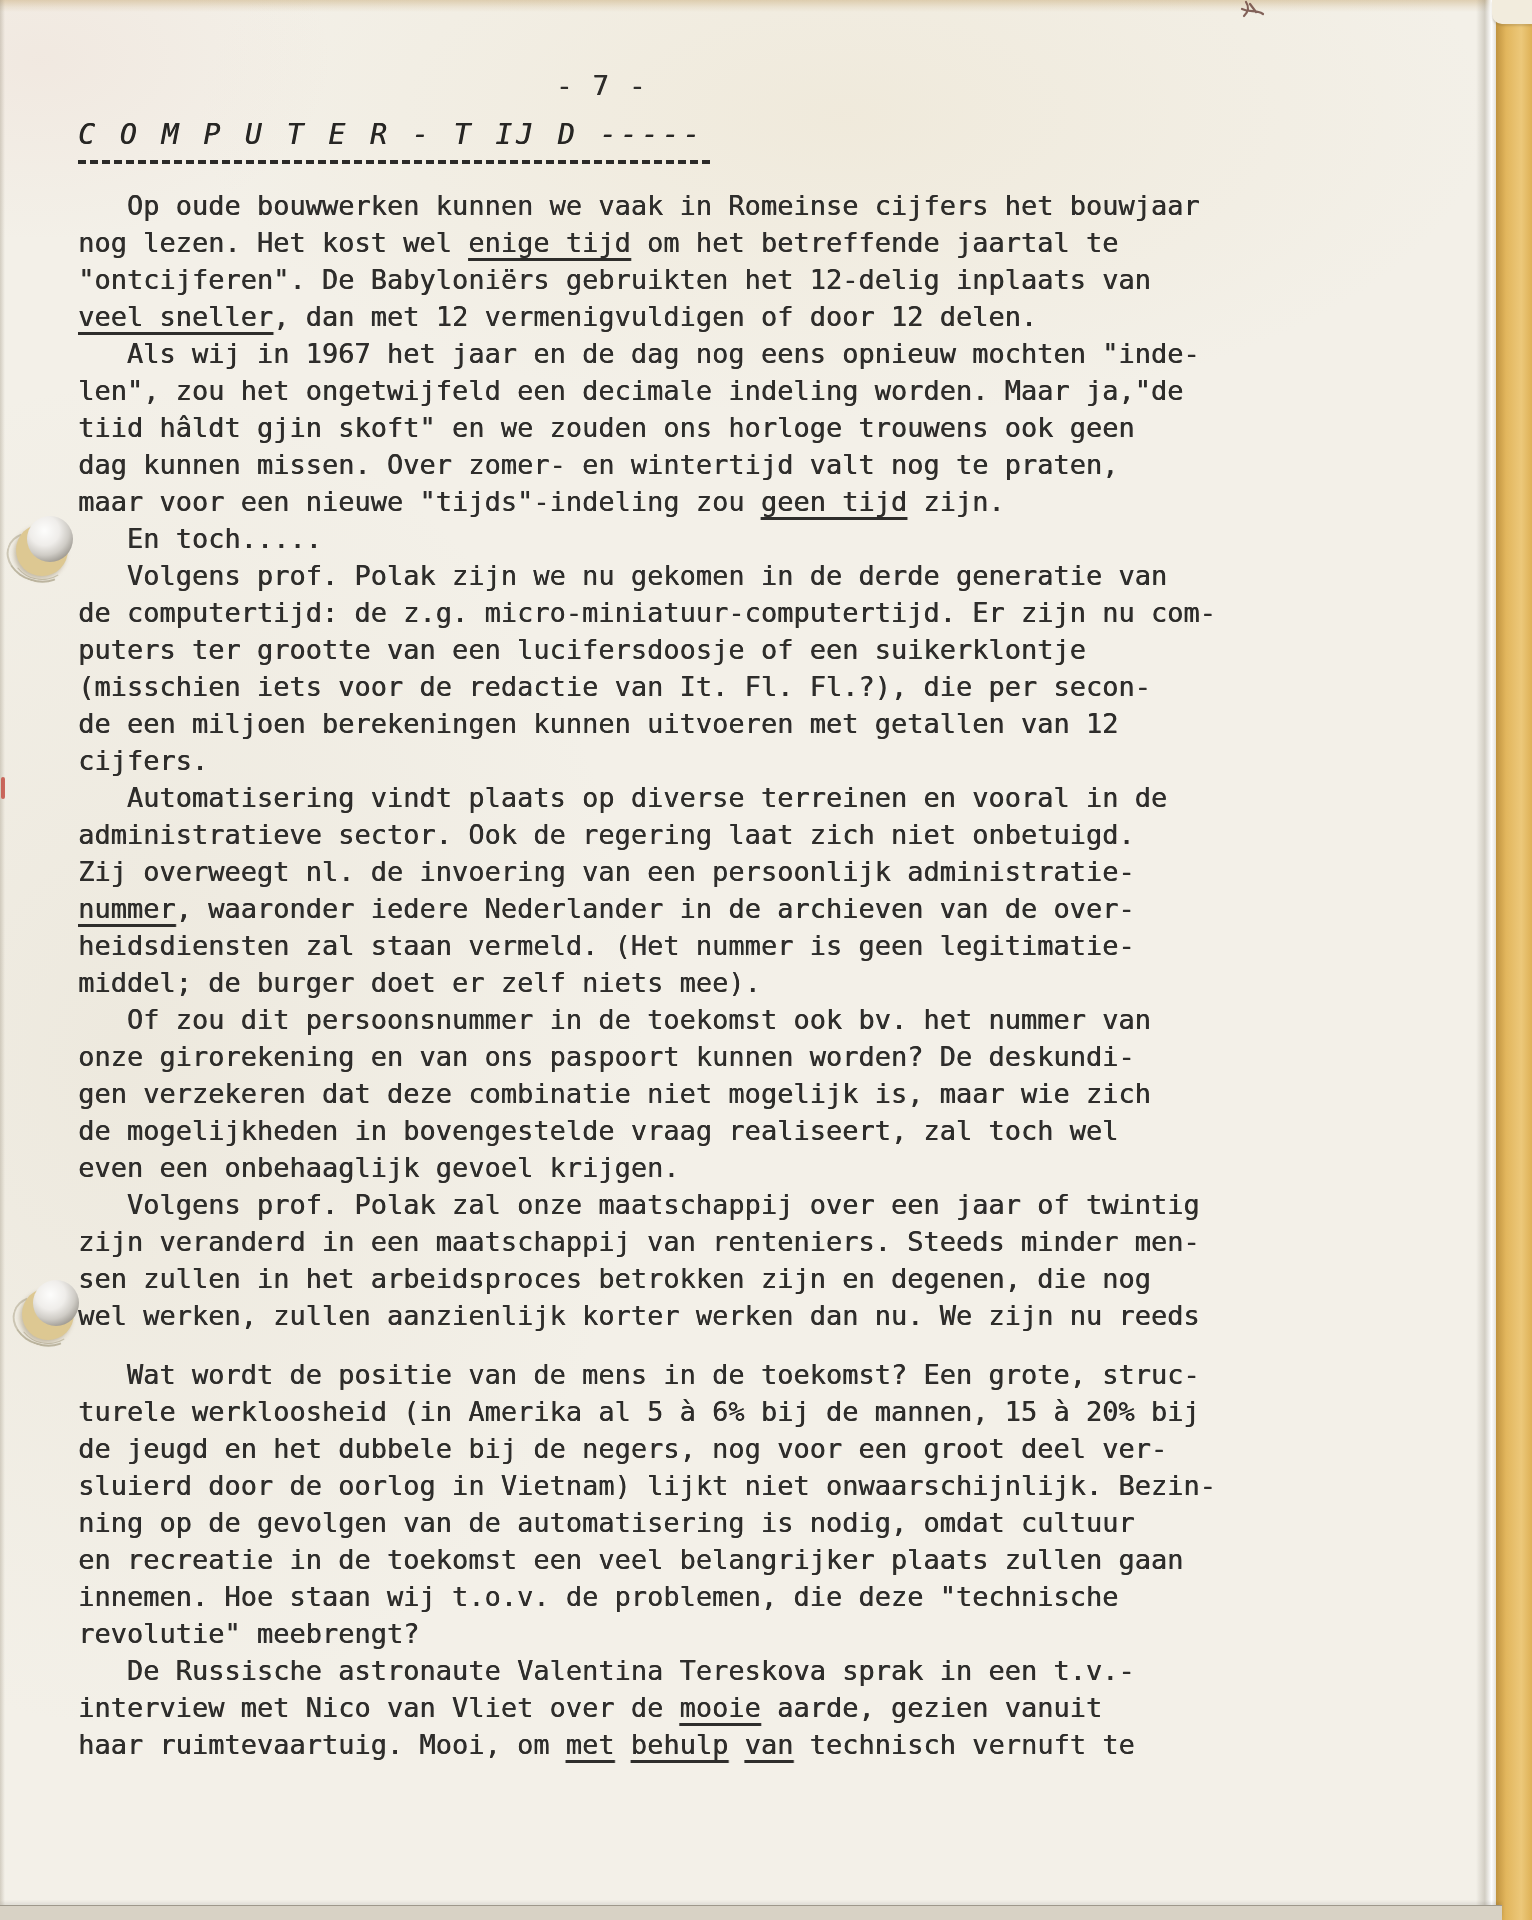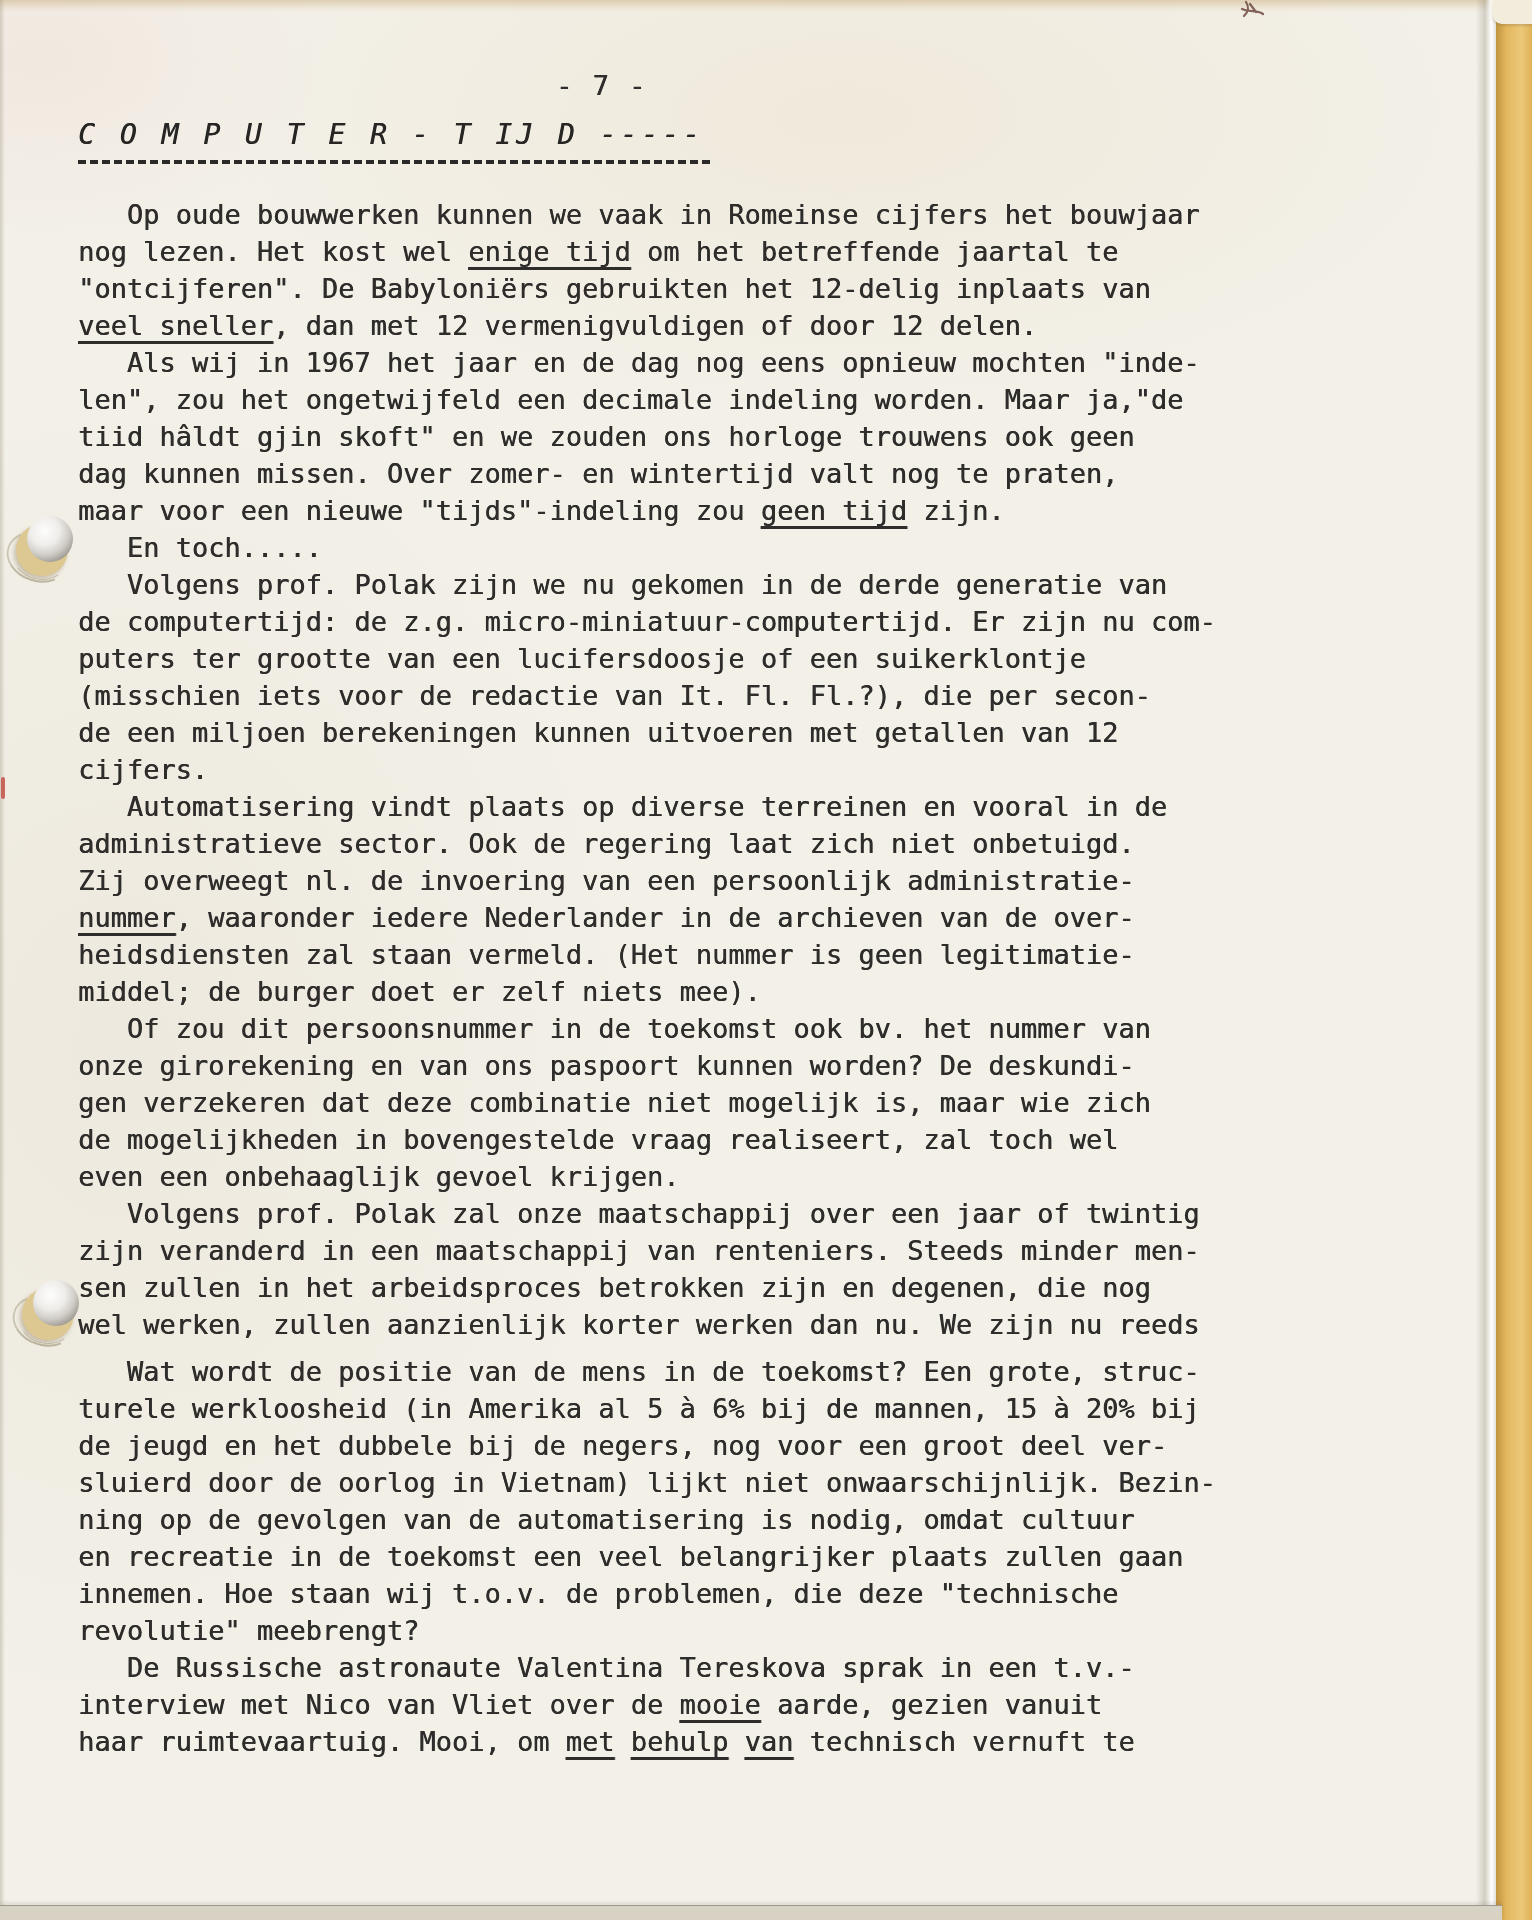--- a/index.html
+++ b/index.html
@@ -77,26 +77,26 @@
   .title {
     position:absolute; left:78px; top:118px;
     font-size:28px; letter-spacing:4px; white-space:pre;
     color:#272624;
     border-bottom:4px dashed #2b2a28;
     padding:0 6px 9px 0;
     text-shadow:0.5px 0 0 currentColor;
     font-style:italic;
   }
   .body-text {
-    position:absolute; left:78px; top:196px; width:1180px;
+    position:absolute; left:78px; top:187px; width:1180px;
     font-size:27px; line-height:37px;
     text-shadow:0.4px 0 0 currentColor;
   }
   .line { white-space:pre; }
-  .line.gap { margin-top:10px; }
+  .line.gap { margin-top:22px; }
   .u {
     text-decoration:underline;
     text-decoration-thickness:3px;
     text-underline-offset:6px;
   }
 </style>
 </head>
 <body>
 
 <div class="page">

